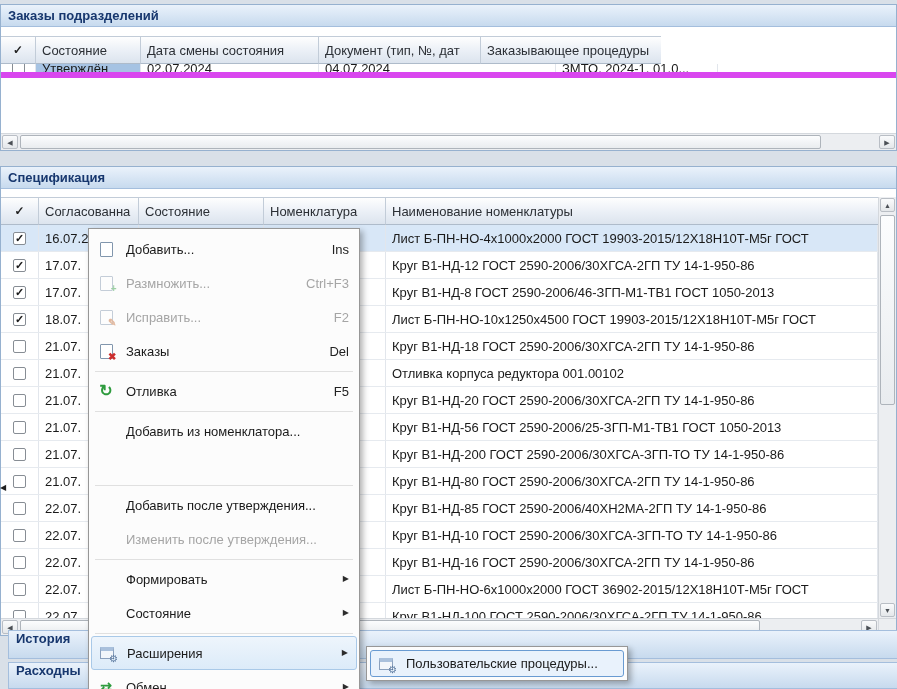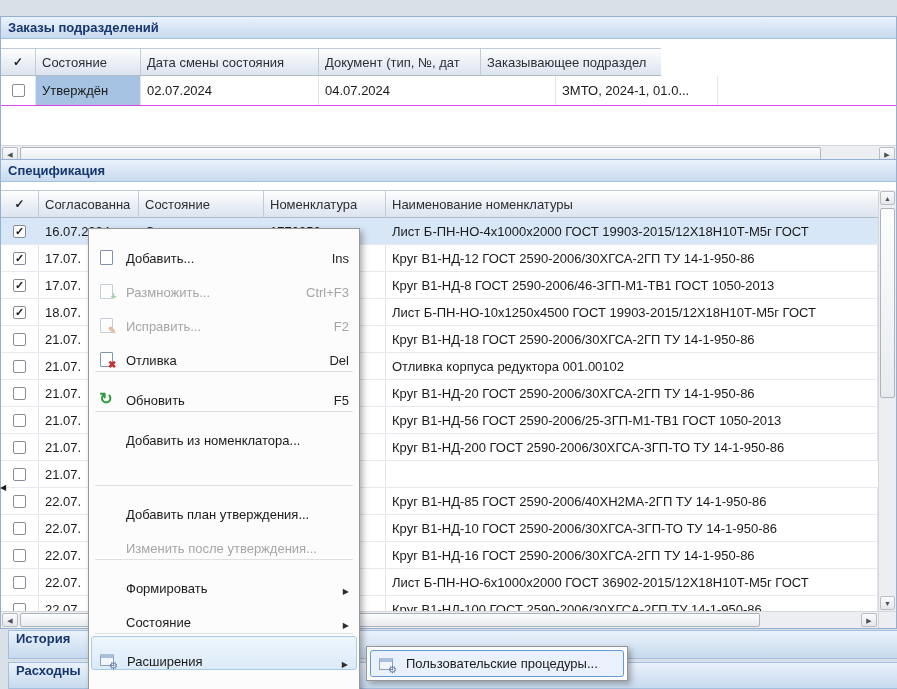--- a/index.html
+++ b/index.html
@@ -4,36 +4,36 @@
 <style>
   *{margin:0;padding:0;box-sizing:border-box}
   html,body{width:897px;height:689px}
   body{position:relative;font-family:"Liberation Sans",sans-serif;font-size:13px;
        background:#d9e0e8;overflow:hidden;color:#1a1a1a}
 
   .panel{position:absolute;left:0;width:897px;background:#fff;border:1px solid #96b1cf}
   .panel-header{height:22px;background:linear-gradient(#eaf2fb,#c7daee);
        border-bottom:1px solid #a4bedd;display:flex;align-items:center;padding:0 7px;
        font-weight:bold;color:#17376e;white-space:nowrap;overflow:hidden}
-  #orders-panel{top:16px;height:147px}
-  #spec-panel{top:159px;height:470px}
+  #orders-panel{top:4px;height:147px}
+  #spec-panel{top:166px;height:470px}
 
   .grid-header{position:absolute;left:0;right:0;display:flex;height:28px}
   #orders-panel .grid-header{top:31px}
   #spec-panel .grid-header{top:30px;right:18px}
   .gh{background:linear-gradient(#fefefe,#eaeff6 55%,#dce4ee);
       border-top:1px solid #c2ccd8;border-right:1px solid #c2ccd8;border-bottom:1px solid #aebbca;
       display:flex;align-items:center;padding:0 6px;white-space:nowrap;overflow:hidden;color:#2b2f35}
   .center{justify-content:center;padding:0}
   .hcheck{font-size:12px;font-weight:bold;color:#222;line-height:1}
 
   .oc0{width:35px}.oc1{width:105px}.oc2{width:178px}.oc3{width:237px}.oc4{width:162px}.oc5{width:180px;border-right:none}
   .sc0{width:38px}.sc1{width:100px}.sc2{width:125px}.sc3{width:122px}.sc4{flex:1;border-right:none}
 
-  #orders-row{position:absolute;top:59px;left:0;right:0;height:30px;display:flex;border-bottom:1px solid #d946ef;background:#fff}
+  #orders-row{position:absolute;top:59px;left:0;right:0;height:14px;display:flex;border-bottom:6px solid #d946ef;background:#fff}
   .gc{display:flex;align-items:center;padding:0 6px;border-right:1px solid #e2e6ec;
       white-space:nowrap;overflow:hidden;height:100%}
   .cell-selected{background:#a6c3e3}
 
   .cb{width:13px;height:13px;border:1px solid #878d94;border-radius:2px;background:#fff;
       display:flex;align-items:center;justify-content:center;font-size:11px;font-weight:bold;
       color:#1b1b1b;line-height:1;flex:none}
 
   #spec-rows{position:absolute;top:58px;left:0;right:18px;bottom:17px;overflow:hidden;background:#fff}
   .srow{display:flex;height:27px;border-bottom:1px solid #e6eaef;background:#fff}
@@ -61,21 +61,21 @@
   
   .band{position:absolute;left:8px;width:897px;background:linear-gradient(#eaf2fb,#c7daee);
       border:1px solid #a4bedd;display:flex;align-items:flex-start;padding:0 7px;
       font-weight:bold;color:#17376e;z-index:4}
   #history-band{top:630px;height:29px}
   #expense-band{top:662px;height:27px}
 
   
   #context-menu{position:absolute;left:88px;top:228px;width:272px;height:476px;background:#fcfcfc;
       border:1px solid #979797;box-shadow:3px 3px 6px rgba(0,0,0,.3);z-index:20;padding-top:3px;overflow:hidden}
-  .menu-item{height:34px;display:flex;align-items:flex-end;padding:0 10px 0 6px}
+  .menu-item{height:34px;display:flex;align-items:center;padding:0 10px 0 6px}
   .mi-icon{width:22px;height:18px;margin-right:9px;flex:none;position:relative;
       display:flex;align-items:center;justify-content:center}
   .mi-label{flex:1;white-space:nowrap;overflow:hidden}
   .mi-shortcut{margin-left:14px;color:#222}
   .menu-item.disabled .mi-label,.menu-item.disabled .mi-shortcut{color:#a5a5a5}
   .menu-item.disabled .mi-icon{opacity:.45}
   .mi-arrow{font-size:8px;color:#2c2c2c;margin-left:10px;line-height:1}
   .menu-item.selected{background:linear-gradient(#eef5fc,#dcebf9);border:1px solid #a9c9e8;
       border-radius:3px;margin:0 2px;padding:0 8px 0 4px}
   .menu-sep{height:1px;background:#e0e0e0;margin:3px 6px 2px 6px}
@@ -106,21 +106,21 @@
   <div class="panel-header">
     <span>Заказы подразделений</span>
   </div>
   <div class="grid-header">
     <div class="gh oc0 center">
       <span class="hcheck">✓</span>
     </div>
     <div class="gh oc1">Состояние</div>
     <div class="gh oc2">Дата смены состояния</div>
     <div class="gh oc4">Документ (тип, №, дат</div>
-    <div class="gh oc5">Заказывающее подраздел</div>
+    <div class="gh oc5">Заказывающее процедуры</div>
   </div>
   <div id="orders-row">
     <div class="gc oc0 center">
       <span class="cb"></span>
     </div>
     <div class="gc oc1 cell-selected">Утверждён</div>
     <div class="gc oc2">02.07.2024</div>
     <div class="gc oc3">04.07.2024</div>
     <div class="gc oc4">ЗМТО, 2024-1, 01.0...</div>
   </div>
@@ -231,20 +231,21 @@
       <div class="gc sc3"></div>
       <div class="gc sc4">Круг В1-НД-200 ГОСТ 2590-2006/30ХГСА-ЗГП-ТО ТУ 14-1-950-86</div>
     </div>
     <div class="srow">
       <div class="gc sc0 center">
           <span class="cb"></span>
         </div>
       <div class="gc sc1">21.07.</div>
       <div class="gc sc2"></div>
       <div class="gc sc3"></div>
+      <div class="gc sc4">Круг В1-НД-80 ГОСТ 2590-2006/30ХГСА-2ГП ТУ 14-1-950-86</div>
     </div>
     <div class="srow">
       <div class="gc sc0 center">
           <span class="cb"></span>
         </div>
       <div class="gc sc1">22.07.</div>
       <div class="gc sc2"></div>
       <div class="gc sc3"></div>
       <div class="gc sc4">Круг В1-НД-85 ГОСТ 2590-2006/40ХН2МА-2ГП ТУ 14-1-950-86</div>
     </div>
@@ -341,43 +342,43 @@
       </span>
     <span class="mi-label">Исправить...</span>
     <span class="mi-shortcut">F2</span>
   </div>
   <div class="menu-item">
     <span class="mi-icon">
         <span class="icon-page">
           <span class="badge red">✖</span>
         </span>
       </span>
+    <span class="mi-label">Заказы</span>
+    <span class="mi-shortcut">Del</span>
+  </div>
+  <div class="menu-sep"></div>
+  <div class="menu-item">
+    <span class="mi-icon">
+        <span class="glyph-refresh">↻</span>
+      </span>
     <span class="mi-label">Отливка</span>
-    <span class="mi-shortcut">Del</span>
+    <span class="mi-shortcut">F5</span>
   </div>
   <div class="menu-sep"></div>
   <div class="menu-item">
-    <span class="mi-icon">
-        <span class="glyph-refresh">↻</span>
-      </span>
-    <span class="mi-label">Обновить</span>
-    <span class="mi-shortcut">F5</span>
+    <span class="mi-icon"></span>
+    <span class="mi-label">Добавить из номенклатора...</span>
+  </div>
+  <div class="menu-item disabled">
+    <span class="mi-icon"></span>
   </div>
   <div class="menu-sep"></div>
   <div class="menu-item">
     <span class="mi-icon"></span>
-    <span class="mi-label">Добавить из номенклатора...</span>
-  </div>
-  <div class="menu-item disabled">
-    <span class="mi-icon"></span>
-  </div>
-  <div class="menu-sep"></div>
-  <div class="menu-item">
-    <span class="mi-icon"></span>
-    <span class="mi-label">Добавить план утверждения...</span>
+    <span class="mi-label">Добавить после утверждения...</span>
   </div>
   <div class="menu-item disabled">
     <span class="mi-icon"></span>
     <span class="mi-label">Изменить после утверждения...</span>
   </div>
   <div class="menu-sep"></div>
   <div class="menu-item">
     <span class="mi-icon"></span>
     <span class="mi-label">Формировать</span>
     <span class="mi-arrow">▶</span>

